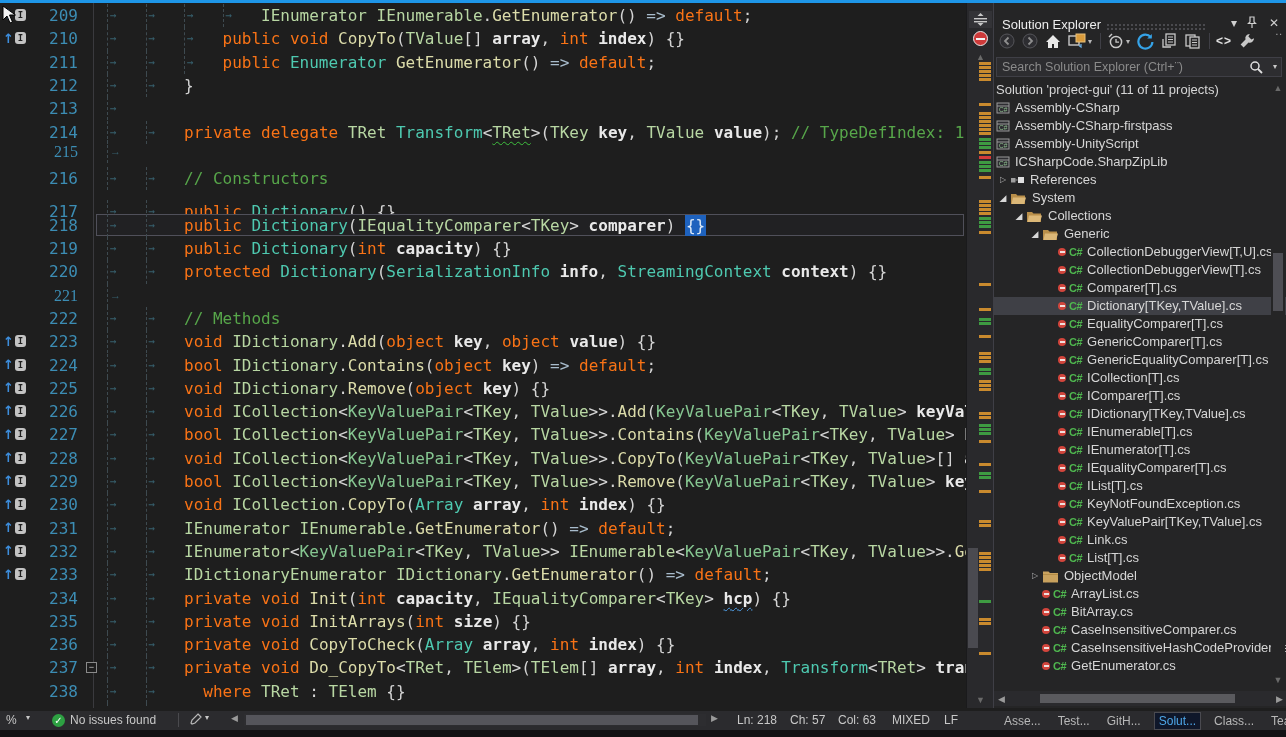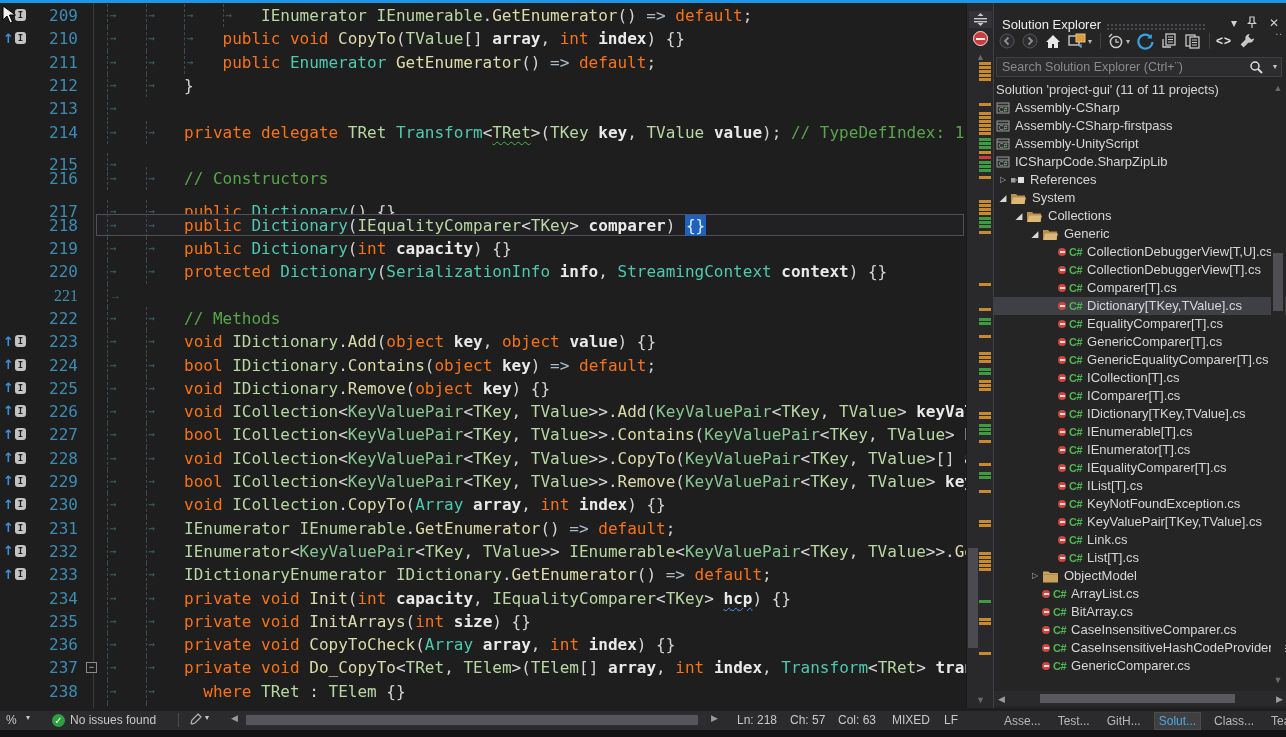--- a/index.html
+++ b/index.html
@@ -75,42 +75,42 @@
   
   #statusband{position:absolute;left:0;top:711px;width:1286px;height:19px;background:#2B2B2E;color:#C8C8C8;font-size:12px;}
   .sb{position:absolute;top:2px;}
   #sbsep1{position:absolute;left:178px;top:2px;width:1px;height:14px;background:#4A4A4E;}
   #issuecheck{position:absolute;left:52px;top:2.5px;width:13px;height:13px;border-radius:50%;background:#2DA042;color:#fff;
               font-size:10px;line-height:13px;text-align:center;}
   #hscrolltrack{position:absolute;left:244px;top:3px;width:462px;height:12px;background:#2D2D30;}
   #hscrollthumb{position:absolute;left:2px;top:1px;width:452px;height:10px;background:#55555B;}
   #setabs{position:absolute;left:1000px;top:0px;height:19px;display:flex;align-items:center;}
   .setab{margin-right:9px;color:#B8B8B8;font-size:12px;padding:1px 4px;}
-  .setab.active{color:#4DA6E8;background:#404040;border:1px solid #4A4A50;}
+  .setab.active{color:#4DA6E8;background:#0f172a;border:1px solid #4A4A50;}
   #bottomstrip{position:absolute;left:0;top:730px;width:1286px;height:7px;background:#121214;}
 
   #mousecursor{position:absolute;left:2px;top:5px;z-index:60;}
   svg{display:block;}
 </style>
 </head>
 <body>
 
 <div id="screen">
   <div id="topline"></div>
 
   <div id="editor">
     <div id="foldline"></div>
     <div id="code-lines">
         <div class="cl" style="top: 4px;"><span class="gicon"><span class="garrow">↑</span><span class="gbadge">I</span></span><span class="lnum">209</span><span class="codetxt"><span class="tab">→</span><span class="tab">→</span><span class="tab">→</span><span class="tab">→</span><span class="tk-in">IEnumerator</span><span class="tk-pn"> </span><span class="tk-in">IEnumerable</span><span class="tk-pn">.</span><span class="tk-m">GetEnumerator</span><span class="tk-pn">() </span><span class="tk-op">=&gt;</span><span class="tk-pn"> </span><span class="tk-k">default</span><span class="tk-pn">;</span></span></div>
         <div class="cl" style="top: 27.3px;"><span class="gicon"><span class="garrow">↑</span><span class="gbadge">I</span></span><span class="lnum">210</span><span class="codetxt"><span class="tab">→</span><span class="tab">→</span><span class="tab">→</span><span class="tk-k">public</span><span class="tk-pn"> </span><span class="tk-k">void</span><span class="tk-pn"> </span><span class="tk-m">CopyTo</span><span class="tk-pn">(</span><span class="tk-in">TValue</span><span class="tk-pn">[] </span><span class="tk-pm">array</span><span class="tk-pn">, </span><span class="tk-k">int</span><span class="tk-pn"> </span><span class="tk-pm">index</span><span class="tk-pn">) {}</span></span></div>
         <div class="cl" style="top: 50.6px;"><span class="lnum">211</span><span class="codetxt"><span class="tab">→</span><span class="tab">→</span><span class="tab">→</span><span class="tk-k">public</span><span class="tk-pn"> </span><span class="tk-ty">Enumerator</span><span class="tk-pn"> </span><span class="tk-m">GetEnumerator</span><span class="tk-pn">() </span><span class="tk-op">=&gt;</span><span class="tk-pn"> </span><span class="tk-k">default</span><span class="tk-pn">;</span></span></div>
         <div class="cl" style="top: 73.9px;"><span class="lnum">212</span><span class="codetxt"><span class="tab">→</span><span class="tab">→</span><span class="tk-pn">}</span></span></div>
         <div class="cl" style="top: 97.2px;"><span class="lnum">213</span><span class="codetxt"><span class="tab">→</span></span></div>
         <div class="cl" style="top: 120.5px;"><span class="lnum">214</span><span class="codetxt"><span class="tab">→</span><span class="tab">→</span><span class="tk-k">private</span><span class="tk-pn"> </span><span class="tk-k">delegate</span><span class="tk-pn"> </span><span class="tk-in">TRet</span><span class="tk-pn"> </span><span class="tk-ty">Transform</span><span class="tk-pn">&lt;</span><span class="tk-in sqg">TRet</span><span class="tk-pn">&gt;(</span><span class="tk-in">TKey</span><span class="tk-pn"> </span><span class="tk-pm">key</span><span class="tk-pn">, </span><span class="tk-in">TValue</span><span class="tk-pn"> </span><span class="tk-pm">value</span><span class="tk-pn">); </span><span class="tk-c">// TypeDefIndex: 1</span></span></div>
-        <div class="cl" style="top: 153px;"><span class="lnum">215</span><span class="codetxt"><span class="tab">→</span></span></div>
+        <div class="cl" style="top: 140px; font-family: Liberation Serif, serif;"><span class="lnum">215</span><span class="codetxt"><span class="tab">→</span></span></div>
         <div class="cl" style="top: 167.1px;"><span class="lnum">216</span><span class="codetxt"><span class="tab">→</span><span class="tab">→</span><span class="tk-c">// Constructors</span></span></div>
         <div class="cl" style="top: 200px;"><span class="lnum">217</span><span class="codetxt"><span class="tab">→</span><span class="tab">→</span><span class="tk-k">public</span><span class="tk-pn"> </span><span class="tk-ty">Dictionary</span><span class="tk-pn">() {}</span></span></div>
         <div class="cl" style="top: 213.7px;"><div class="clbg"></div><span class="lnum">218</span><span class="codetxt"><span class="tab">→</span><span class="tab">→</span><span class="tk-k">public</span><span class="tk-pn"> </span><span class="tk-ty">Dictionary</span><span class="tk-pn">(</span><span class="tk-in">IEqualityComparer</span><span class="tk-pn">&lt;</span><span class="tk-in">TKey</span><span class="tk-pn">&gt; </span><span class="tk-pm">comparer</span><span class="tk-pn">) </span><span class="tk-sel">{}</span></span></div>
         <div class="cl" style="top: 237px;"><span class="lnum">219</span><span class="codetxt"><span class="tab">→</span><span class="tab">→</span><span class="tk-k">public</span><span class="tk-pn"> </span><span class="tk-ty">Dictionary</span><span class="tk-pn">(</span><span class="tk-k">int</span><span class="tk-pn"> </span><span class="tk-pm">capacity</span><span class="tk-pn">) {}</span></span></div>
         <div class="cl" style="top: 260.3px;"><span class="lnum">220</span><span class="codetxt"><span class="tab">→</span><span class="tab">→</span><span class="tk-k">protected</span><span class="tk-pn"> </span><span class="tk-ty">Dictionary</span><span class="tk-pn">(</span><span class="tk-ty">SerializationInfo</span><span class="tk-pn"> </span><span class="tk-pm">info</span><span class="tk-pn">, </span><span class="tk-ty">StreamingContext</span><span class="tk-pn"> </span><span class="tk-pm">context</span><span class="tk-pn">) {}</span></span></div>
         <div class="cl" style="top: 283.6px; font-family: Liberation Serif, serif;"><span class="lnum">221</span><span class="codetxt"><span class="tab">→</span></span></div>
         <div class="cl" style="top: 306.9px;"><span class="lnum">222</span><span class="codetxt"><span class="tab">→</span><span class="tab">→</span><span class="tk-c">// Methods</span></span></div>
         <div class="cl" style="top: 330.2px;"><span class="gicon"><span class="garrow">↑</span><span class="gbadge">I</span></span><span class="lnum">223</span><span class="codetxt"><span class="tab">→</span><span class="tab">→</span><span class="tk-k">void</span><span class="tk-pn"> </span><span class="tk-in">IDictionary</span><span class="tk-pn">.</span><span class="tk-m">Add</span><span class="tk-pn">(</span><span class="tk-k">object</span><span class="tk-pn"> </span><span class="tk-pm">key</span><span class="tk-pn">, </span><span class="tk-k">object</span><span class="tk-pn"> </span><span class="tk-pm">value</span><span class="tk-pn">) {}</span></span></div>
         <div class="cl" style="top: 353.5px;"><span class="gicon"><span class="garrow">↑</span><span class="gbadge">I</span></span><span class="lnum">224</span><span class="codetxt"><span class="tab">→</span><span class="tab">→</span><span class="tk-k">bool</span><span class="tk-pn"> </span><span class="tk-in">IDictionary</span><span class="tk-pn">.</span><span class="tk-m">Contains</span><span class="tk-pn">(</span><span class="tk-k">object</span><span class="tk-pn"> </span><span class="tk-pm">key</span><span class="tk-pn">) </span><span class="tk-op">=&gt;</span><span class="tk-pn"> </span><span class="tk-k">default</span><span class="tk-pn">;</span></span></div>
         <div class="cl" style="top: 376.8px;"><span class="gicon"><span class="garrow">↑</span><span class="gbadge">I</span></span><span class="lnum">225</span><span class="codetxt"><span class="tab">→</span><span class="tab">→</span><span class="tk-k">void</span><span class="tk-pn"> </span><span class="tk-in">IDictionary</span><span class="tk-pn">.</span><span class="tk-m">Remove</span><span class="tk-pn">(</span><span class="tk-k">object</span><span class="tk-pn"> </span><span class="tk-pm">key</span><span class="tk-pn">) {}</span></span></div>
@@ -548,21 +548,21 @@
             <span class="lockdot"></span>
             <span class="csg">C#</span>
           </span>
           <span class="tlabel">CaseInsensitiveHashCodeProvider.cs</span>
         </div>
         <div class="trow" style="padding-left: 48px;">
           <span class="ticon">
             <span class="lockdot"></span>
             <span class="csg">C#</span>
           </span>
-          <span class="tlabel">GenericComparer.cs</span>
+          <span class="tlabel">GetEnumerator.cs</span>
         </div>
       </div>
     <div id="sevscroll">
       <div class="scrollarr" style="top:2px;width:14px">▲</div>
       <div id="sevthumb"></div>
       <div class="scrollarr" style="top:594px;width:14px">▼</div>
     </div>
     <div id="sehscroll">
       <span class="harr" style="left:4px">◀</span>
       <div id="sehthumb"></div>

